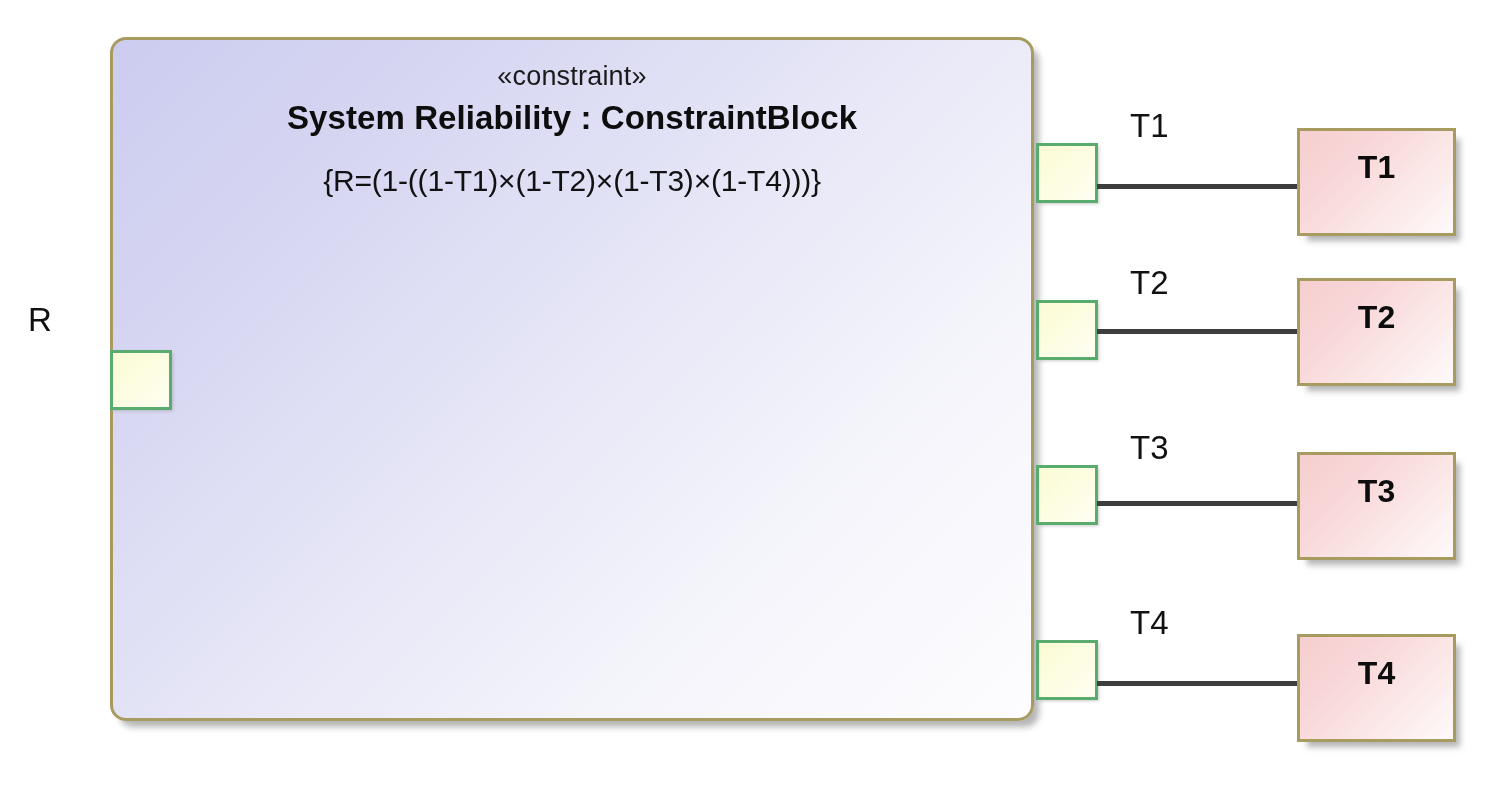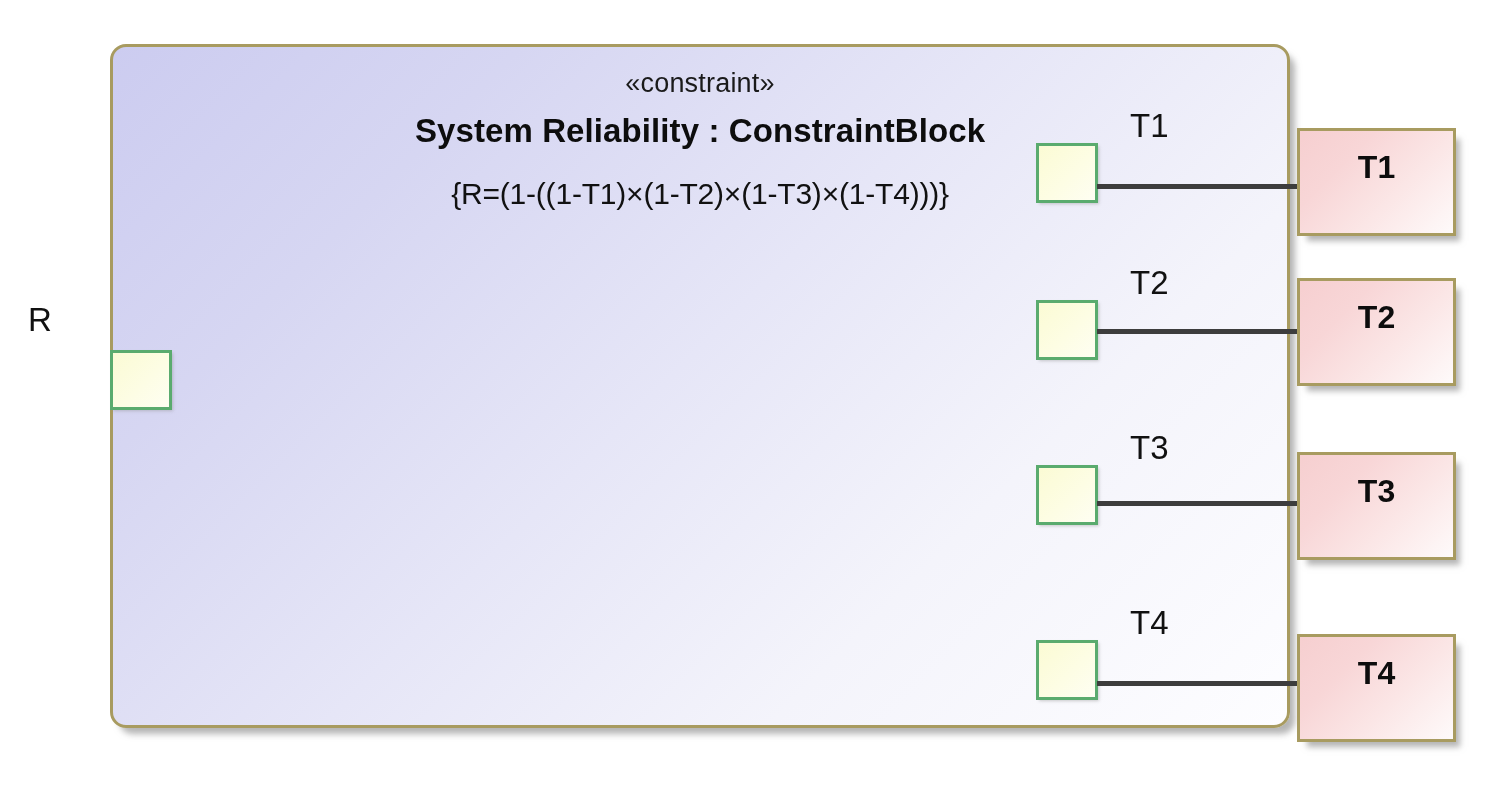--- a/index.html
+++ b/index.html
@@ -16,22 +16,22 @@
     width: 1505px;
     height: 797px;
     background: #ffffff;
     overflow: hidden;
   }
 
   
   .constraint-block {
     position: absolute;
     left: 110px;
-    top: 44px;
-    width: 1180px;
+    top: 37px;
+    width: 924px;
     height: 684px;
     border: 3px solid #a89b60;
     border-radius: 16px;
     background: linear-gradient(135deg, #ccccf0 0%, #d6d6f2 22%, #e6e6f7 48%, #f4f4fb 72%, #fdfdff 100%);
     box-sizing: border-box;
     box-shadow: 7px 8px 6px -2px rgba(120,120,120,0.55);
   }
 
   .block-header {
     position: absolute;
@@ -44,21 +44,20 @@
     font-size: 27px;
     color: #1a1a1a;
     line-height: 1.25;
     letter-spacing: 0.2px;
   }
   .block-title {
     font-size: 33px;
     font-weight: bold;
     color: #0d0d0d;
     line-height: 1.45;
-    margin-top: 6px;
     letter-spacing: 0.1px;
   }
   .block-constraint-expr {
     font-size: 30px;
     color: #111111;
     line-height: 1.4;
     margin-top: 18px;
     letter-spacing: -0.2px;
   }
 

